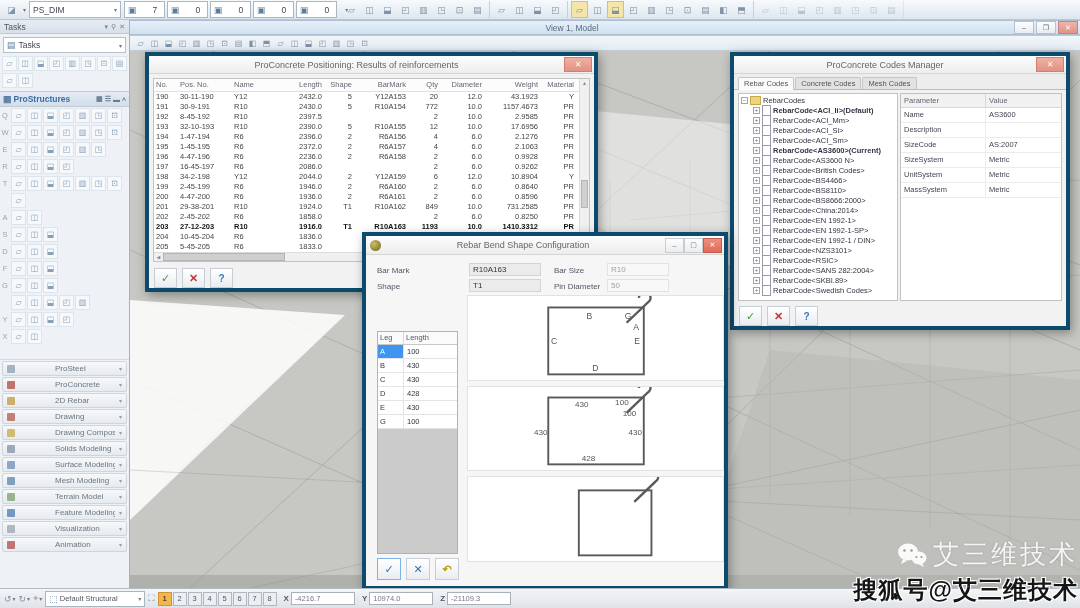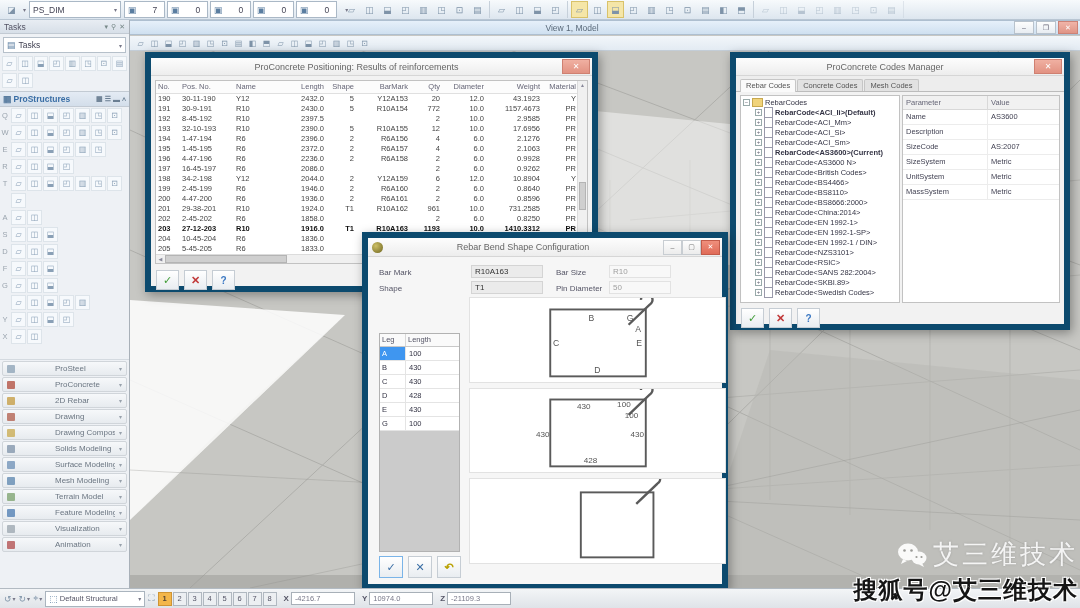--- a/index.html
+++ b/index.html
@@ -37,21 +37,21 @@
   .acc-caret{font-size:6px;color:#98a2ac;}
   
   #view-area{position:absolute;left:130px;top:20px;right:0;bottom:20px;background:#c7c7c3;overflow:hidden;}
   #view-titlebar{position:absolute;left:0;top:0;right:0;height:13px;background:linear-gradient(#e6f0fa,#cfe0f0);border-top:1px solid #aebfd0;border-bottom:1px solid #aebfd0;display:flex;align-items:center;z-index:5;}
   #view-title{flex:1;text-align:center;font-size:8.5px;color:#5a6a7a;}
   .win-btn{width:18px;height:11px;margin-right:2px;border:1px solid #b8c2cc;background:linear-gradient(#fdfdfd,#e8edf2);font-size:7px;color:#667;display:flex;align-items:center;justify-content:center;}
   .win-btn.close{background:linear-gradient(#f0b4a8,#e09486);border-color:#cc8276;color:#fff;}
   #view-toolbar{position:absolute;left:0;top:16px;right:0;height:14px;background:linear-gradient(#f2f6fa,#e3ebf3);border-bottom:1px solid #c3cdd7;display:flex;align-items:center;padding:0 4px;gap:1px;z-index:5;}
   .vicon{width:13px;height:13px;display:flex;align-items:center;justify-content:center;font-size:8px;color:#7e93a8;}
   
-  .dialog{position:absolute;background:#f2f2f2;border:6px solid #0c4a6e;box-shadow:2px 3px 10px rgba(0,0,0,.35);box-sizing:border-box;}
+  .dialog{position:absolute;background:#f2f2f2;border:4px solid #0c4a6e;box-shadow:2px 3px 10px rgba(0,0,0,.35);box-sizing:border-box;}
   .dlg-title{height:17px;background:linear-gradient(#fdfdfd,#ededed);border-bottom:1px solid #d6d6d6;display:flex;align-items:center;font-size:9px;color:#666;}
   .dlg-title .t{flex:1;text-align:center;}
   .x-btn{width:26px;height:13px;margin-right:2px;background:linear-gradient(#f0b0a2,#e29282);border:1px solid #cf8071;color:#fff;font-size:8px;display:flex;align-items:center;justify-content:center;}
   .mini-btn{width:17px;height:13px;border:1px solid #c8cdd2;background:linear-gradient(#fdfdfd,#ececec);color:#777;font-size:7px;display:flex;align-items:center;justify-content:center;}
   .mini-btn.close{background:linear-gradient(#ef8f7c,#e06b58);border-color:#c25b4a;color:#fff;}
   .cmd-btn{width:21px;height:18px;border:1px solid #c6cdd4;background:linear-gradient(#ffffff,#e9edf1);display:flex;align-items:center;justify-content:center;font-size:11px;}
   
   #pos-dialog{left:145px;top:52px;width:453px;height:240px;z-index:10;}
   #pos-table{position:relative;margin:4px;height:184px;background:#fff;border:1px solid #c2c2c2;box-sizing:border-box;overflow:hidden;padding-right:1px;}
   .phead{display:flex;height:12px;border-bottom:1px solid #e0e0e0;background:#fcfcfc;}
@@ -628,21 +628,21 @@
             <span class="pcell c8">0.8596</span>
             <span class="pcell c9">PR</span>
           </div>
           <div class="prow">
             <span class="pcell c0">201</span>
             <span class="pcell c1">29-38-201</span>
             <span class="pcell c2">R10</span>
             <span class="pcell c3">1924.0</span>
             <span class="pcell c4">T1</span>
             <span class="pcell c5">R10A162</span>
-            <span class="pcell c6">961</span>
+            <span class="pcell c6">849</span>
             <span class="pcell c7">10.0</span>
             <span class="pcell c8">731.2585</span>
             <span class="pcell c9">PR</span>
           </div>
           <div class="prow">
             <span class="pcell c0">202</span>
             <span class="pcell c1">2-45-202</span>
             <span class="pcell c2">R6</span>
             <span class="pcell c3">1858.0</span>
             <span class="pcell c4"></span>

